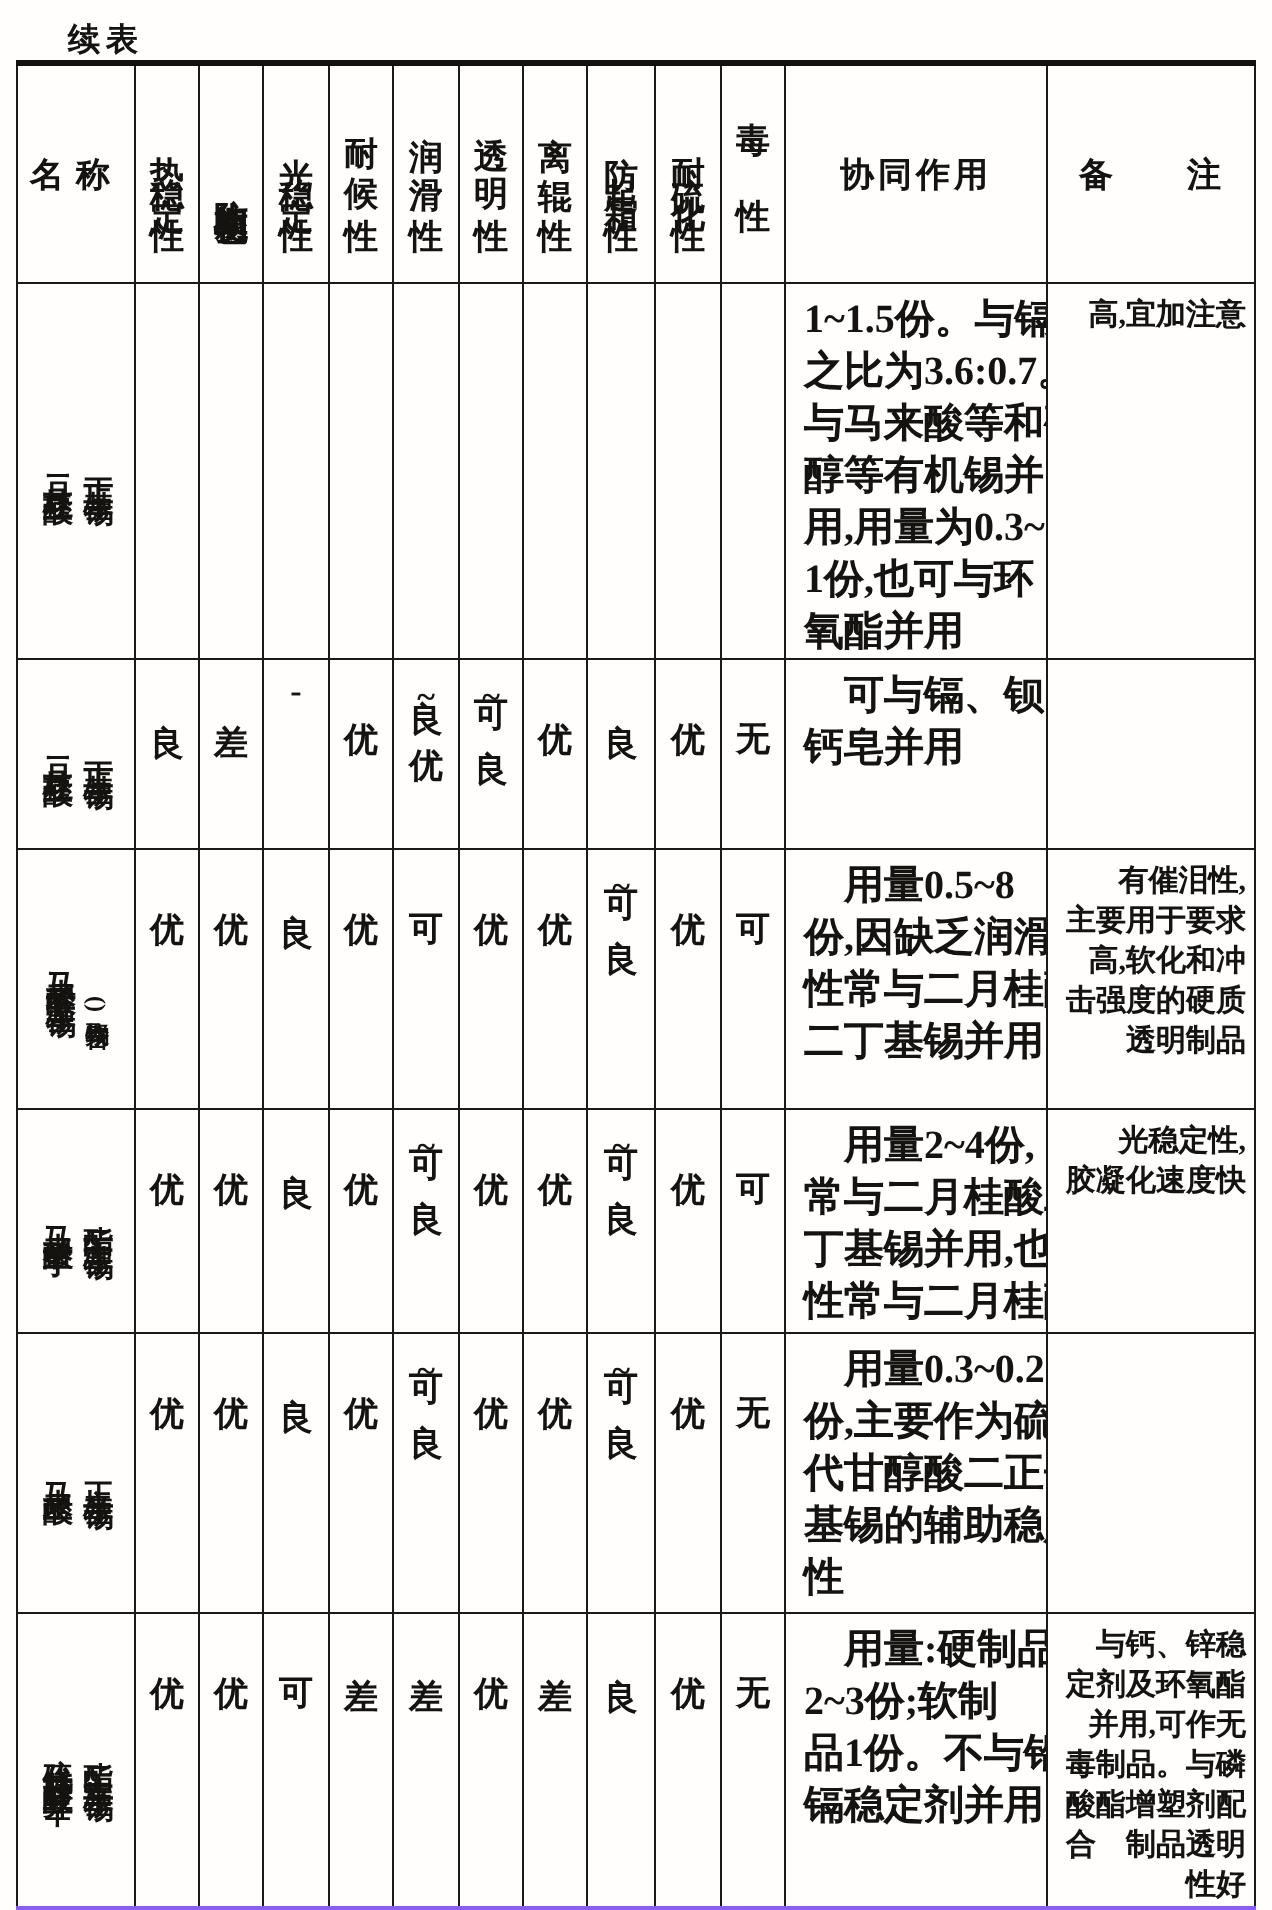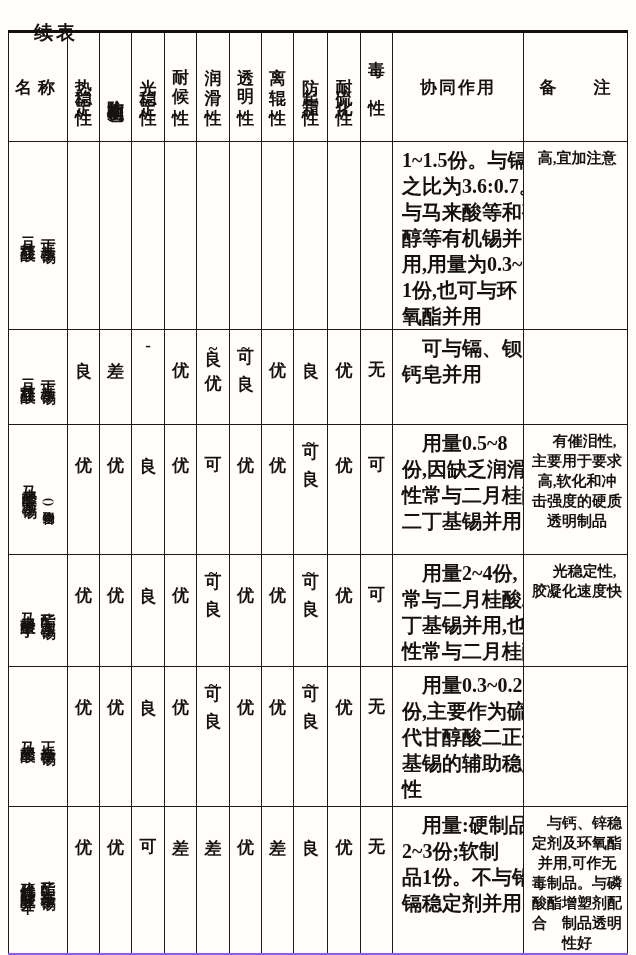--- a/index.html
+++ b/index.html
@@ -1,21 +1,21 @@
 <!DOCTYPE html>
 <html><head>
 <meta charset="utf-8">
 <style>
   html,body{margin:0;padding:0;background:#ffffff;}
   .page{
     position:relative;width:636px;height:955px;background:#fffefd;
     color:#151310;font-family:"Liberation Serif","DejaVu Serif",serif;
     font-weight:700;overflow:hidden;
   }
-  .title{position:absolute;left:34px;top:20px;font-size:19px;letter-spacing:3px;}
+  .title{position:absolute;left:34px;top:10px;font-size:16px;letter-spacing:3px;}
   table.maintable{
     position:absolute;left:8px;top:30px;width:620px;
     border-collapse:collapse;table-layout:fixed;
   }
   .maintable th,.maintable td{
     border:1px solid #1c1a17;padding:0;overflow:hidden;
   }
   .maintable thead th{border-top:3px solid #121110;}
   .maintable tbody tr:last-child td{border-bottom:8px solid #8b5cf6;}
   .rhead{height:110px;}
@@ -53,21 +53,21 @@
     writing-mode:vertical-rl;text-orientation:upright;
     display:inline-block;letter-spacing:3px;line-height:1.0;
   }
 
   td.syn{
     vertical-align:top;text-align:left;
     padding:5px 4px 0 9px;font-size:20px;line-height:26px;
     white-space:pre;
   }
   td.rem{
-    vertical-align:top;text-align:center;
+    vertical-align:top;text-align:right;
     padding:6px 4px 0 7px;font-size:15px;line-height:20px;
     white-space:pre;
     margin-left:16px;
   }
 </style>
 </head>
 <body>
 
 <div class="page">
   <div class="title">续表</div>

